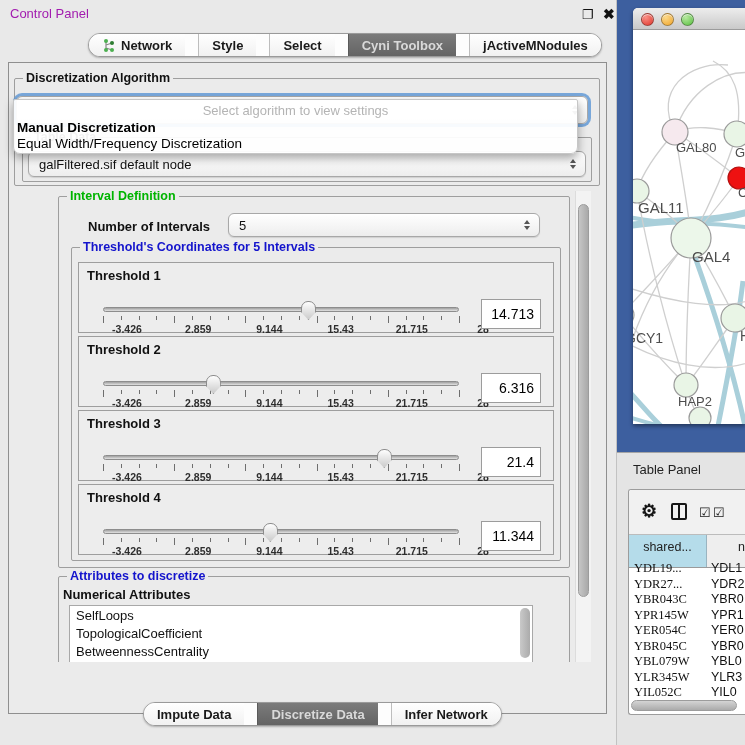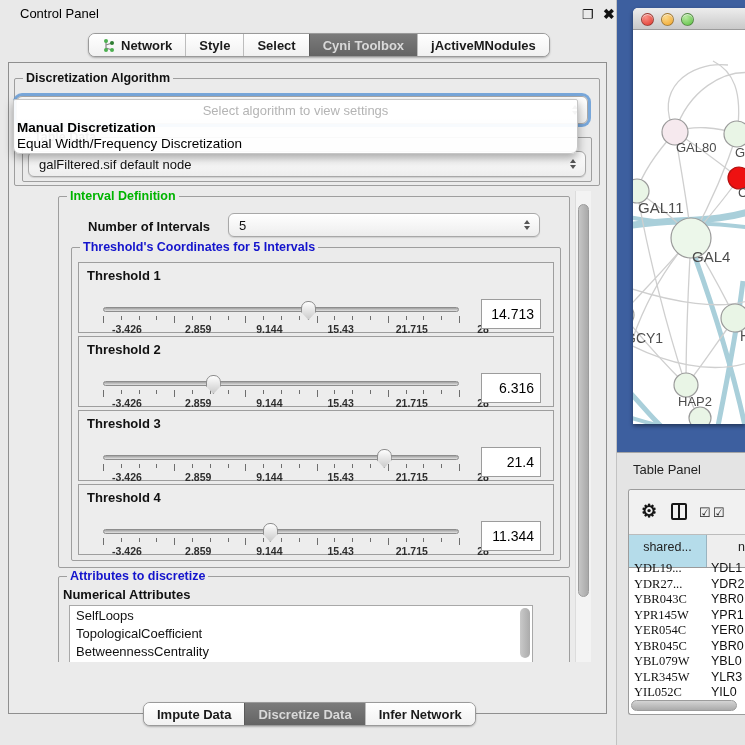--- a/index.html
+++ b/index.html
@@ -3,30 +3,30 @@
 <meta charset="utf-8">
 <style>
   * { margin:0; padding:0; box-sizing:border-box; }
   html,body { width:745px; height:745px; overflow:hidden; background:#e9e9e9;
               font-family:"Liberation Sans", sans-serif; color:#111; }
   #root { position:relative; width:745px; height:745px; }
 
   
   #control-panel { position:absolute; left:0; top:0; width:617px; height:745px; background:#e9e9e9; border-right:1px solid #c2c2c2; }
   #cp-titlebar { position:absolute; left:0; top:0; width:100%; height:28px; }
-  #cp-title { position:absolute; left:20px; top:6px; font-size:13px; color:#000000; }
+  #cp-title { position:absolute; left:10px; top:6px; font-size:13px; color:#a21caf; }
   #float-btn { position:absolute; left:582px; top:7px; font-size:13px; color:#111; cursor:default; }
   #close-btn { position:absolute; left:603px; top:6px; font-size:14px; font-weight:700; color:#111; cursor:default; }
 
   
-  .segbar { position:absolute; display:flex; height:24px; border:1px solid #9a9a9a; border-radius:7px; overflow:hidden;
+  .segbar { position:absolute; display:flex; height:24px; border:1px solid #9a9a9a; border-radius:12px; overflow:hidden;
             background:#fdfdfd; box-shadow:0 1px 2px rgba(0,0,0,0.25);text-align:center; }
   .seg { display:flex; align-items:center; justify-content:center; gap:5px; padding:0 13px; font-size:13px; font-weight:600;
          color:#1a1a1a; background:linear-gradient(#ffffff,#f1f1f1); white-space:nowrap; }
-  .seg + .seg { border-left:1px solid #bdbdbd; }
+  .seg + .seg { border-left:1px solid #bdbdbd;margin-left:13px; }
   .seg.selected { background:linear-gradient(#7b7b7b,#646464); color:#d9d9d9; border-left:1px solid #5a5a5a; }
   #top-tabs { left:88px; top:33px; }
   #bottom-tabs { left:143px; top:702px; }
 
   
   #content-box { position:absolute; left:8px; top:62px; width:599px; height:652px; border:1px solid #8f8f8f; background:#ebebeb; }
 
   .tgroup { position:absolute; border:1px solid #9e9e9e; border-radius:2px; }
   .ttitle { position:absolute; top:-8px; left:8px; background:#ebebeb; padding:0 3px; font-size:12.5px; font-weight:600; white-space:nowrap; }
   .ttitle.green { color:#00b400; }

